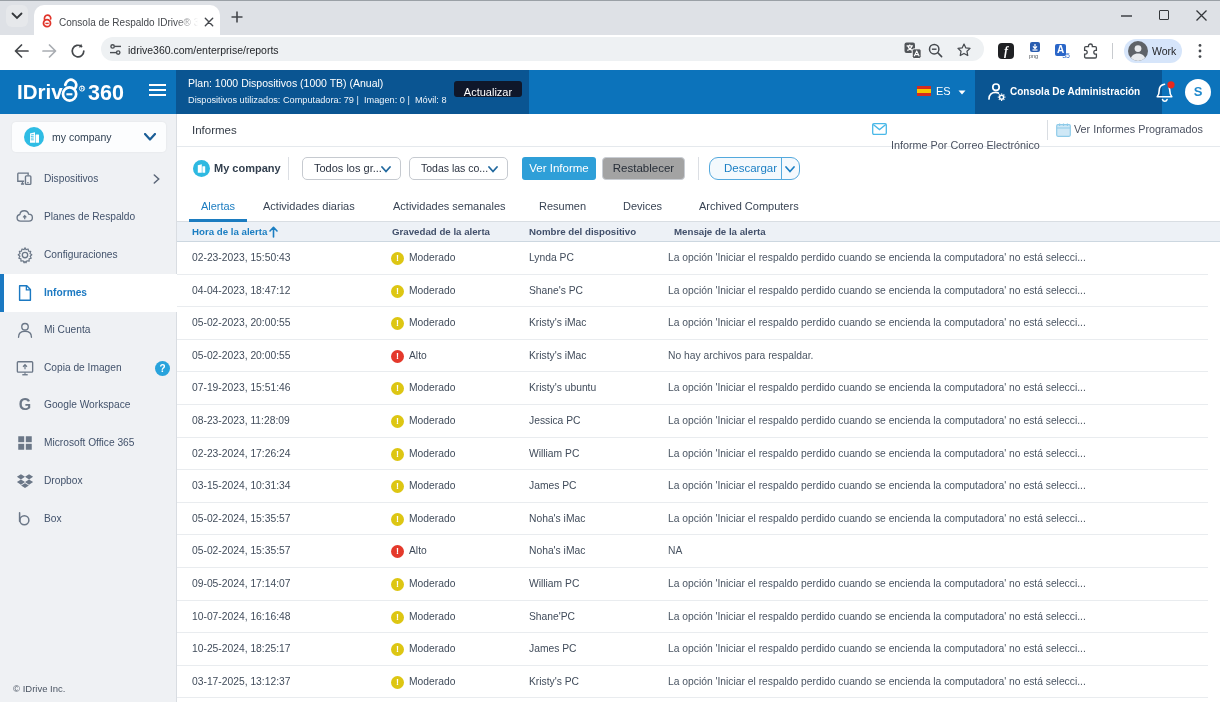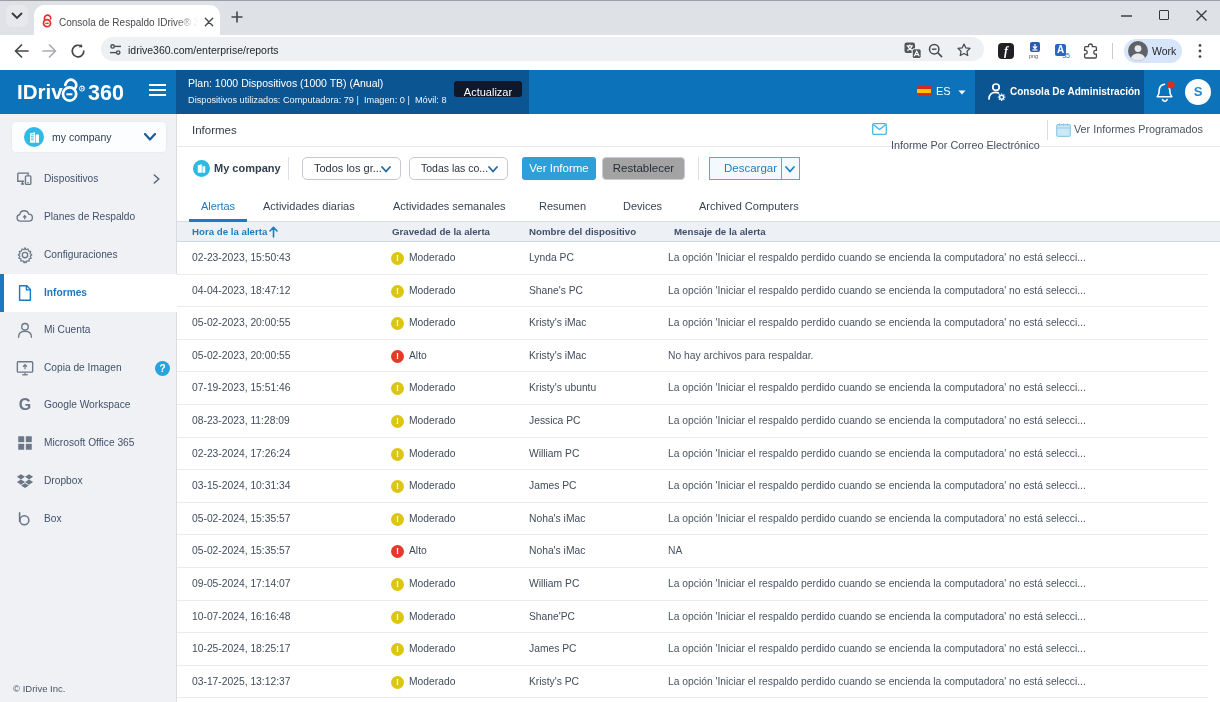--- a/index.html
+++ b/index.html
@@ -11,21 +11,21 @@
   #tabstrip { position:absolute; left:0; top:0; width:1220px; height:35px; background:#dee1e6; }
   #tab { position:absolute; left:34px; top:5px; width:186px; height:30px; background:#fff; border-radius:10px 10px 0 0; }
   #tabtitle { position:absolute; left:25px; top:12px; width:142px; height:12px; font-size:10px; color:#45484d; white-space:nowrap; overflow:hidden; -webkit-mask-image:linear-gradient(90deg,#000 82%,transparent 98%); }
   #toolbar { position:absolute; left:0; top:35px; width:1220px; height:35px; background:#fff; }
   #omnibox { position:absolute; left:101px; top:37px; width:883px; height:24px; border-radius:12px; background:#eef1f3; }
 
   
   #apphdr { position:absolute; left:0; top:70px; width:1220px; height:44px; background:#0c73bb; }
   .darkbox { position:absolute; top:0; height:44px; background:#0a5592; }
   #planbox { left:176px; width:353px; }
-  #consolabox { left:975px; width:169px; }
+  #consolabox { left:975px; width:187px; }
   #btn-act { position:absolute; left:278px; top:11px; width:68px; height:16px; background:#0f172a; border-radius:3px; color:#fff; font-size:11px; text-align:center; line-height:23px; }
 
   
   #sidebar { position:absolute; left:0; top:114px; width:177px; height:588px; background:#eff1f4; border-right:1px solid #d9dde2; }
   #companybox { position:absolute; left:12px; top:8px; width:154px; height:30px; background:#fcfdfe; border-radius:4px; box-shadow:0 0 2px rgba(0,0,0,.08); }
   .navitem { position:absolute; left:0; width:177px; height:38px; color:#42526b; }
   .navitem .ic { position:absolute; left:16px; top:10px; width:18px; height:18px; color:#6b7787; }
   .navitem .lbl { position:absolute; left:44px; top:0; line-height:38px; font-size:10.2px; white-space:nowrap; }
   .navitem.sel { background:#fff; border-left:4px solid #1b79c2; color:#1b79c2; }
   .navitem.sel .ic { color:#1b79c2; left:12px; }
@@ -309,21 +309,21 @@
     </div>
     <div class="ctl dd" style="left:232px;width:99px;">
       <span style="position:absolute;left:11px;line-height:21px;color:#2a3240;font-size:10.5px;">Todas las co...</span>
       <svg style="position:absolute;right:9px;top:8px" width="10" height="7" viewBox="0 0 10 7">
           <path d="M1 1 L5 5.5 L9 1" fill="none" stroke="#22699f" stroke-width="1.8" stroke-linecap="round"></path>
         </svg>
     </div>
     <div class="ctl" style="left:345px;width:74px;background:#2e9fd8;border-radius:3px;color:#fff;text-align:center;line-height:23px;font-size:11.5px;">Ver Informe</div>
     <div class="ctl" style="left:425px;width:83px;background:#a3a3a3;border:1px solid #c9cdd3;border-radius:4px;color:#272e38;text-align:center;line-height:21px;font-size:11.5px;">Restablecer</div>
     <div class="vsep" style="left:521px;"></div>
-    <div class="ctl" style="left:532px;width:91px;border:1px solid #54a9dd;border-radius:0;background:#f4f9fd;">
+    <div class="ctl" style="left:532px;width:91px;border:1px solid #54a9dd;border-radius:9px;background:#f4f9fd;">
       <span style="position:absolute;left:14px;line-height:21px;color:#1b7fc4;font-size:11.5px;">Descargar</span>
       <div style="position:absolute;right:17px;top:0;width:1px;height:21px;background:#54a9dd;"></div>
       <svg style="position:absolute;right:4px;top:8px" width="10" height="7" viewBox="0 0 10 7">
           <path d="M1 1 L5 5.5 L9 1" fill="none" stroke="#1b7fc4" stroke-width="1.7" stroke-linecap="round"></path>
         </svg>
     </div>
     <div id="tabsrow">
       <div class="ttab" style="left:12px;width:58px;text-align:center;color:#1c7cc0;border-bottom:3px solid #1c7cc0;">Alertas</div>
       <div class="ttab" style="left:86px;">Actividades diarias</div>
       <div class="ttab" style="left:216px;">Actividades semanales</div>

